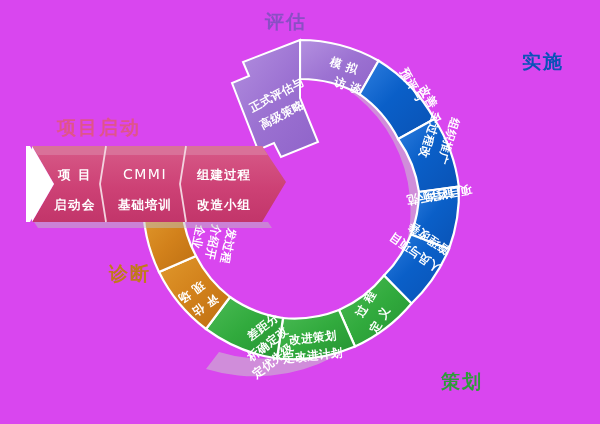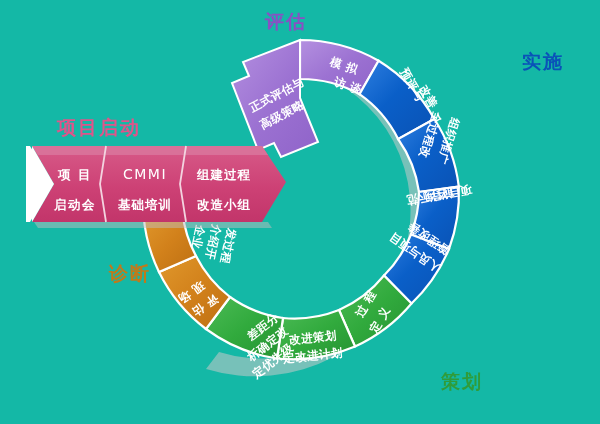--- a/index.html
+++ b/index.html
@@ -4,21 +4,21 @@
 <style>
   html, body {
     margin: 0;
     padding: 0;
     background: #ffffff;
   }
   #root {
     position: relative;
     width: 600px;
     height: 424px;
-    background: #14b8a6;
+    background: #d946ef;
     overflow: hidden;
     font-family: "DejaVu Sans", "Liberation Sans", sans-serif;
   }
   svg.diagram {
     position: absolute;
     left: 0;
     top: 0;
     width: 600px;
     height: 424px;
   }

